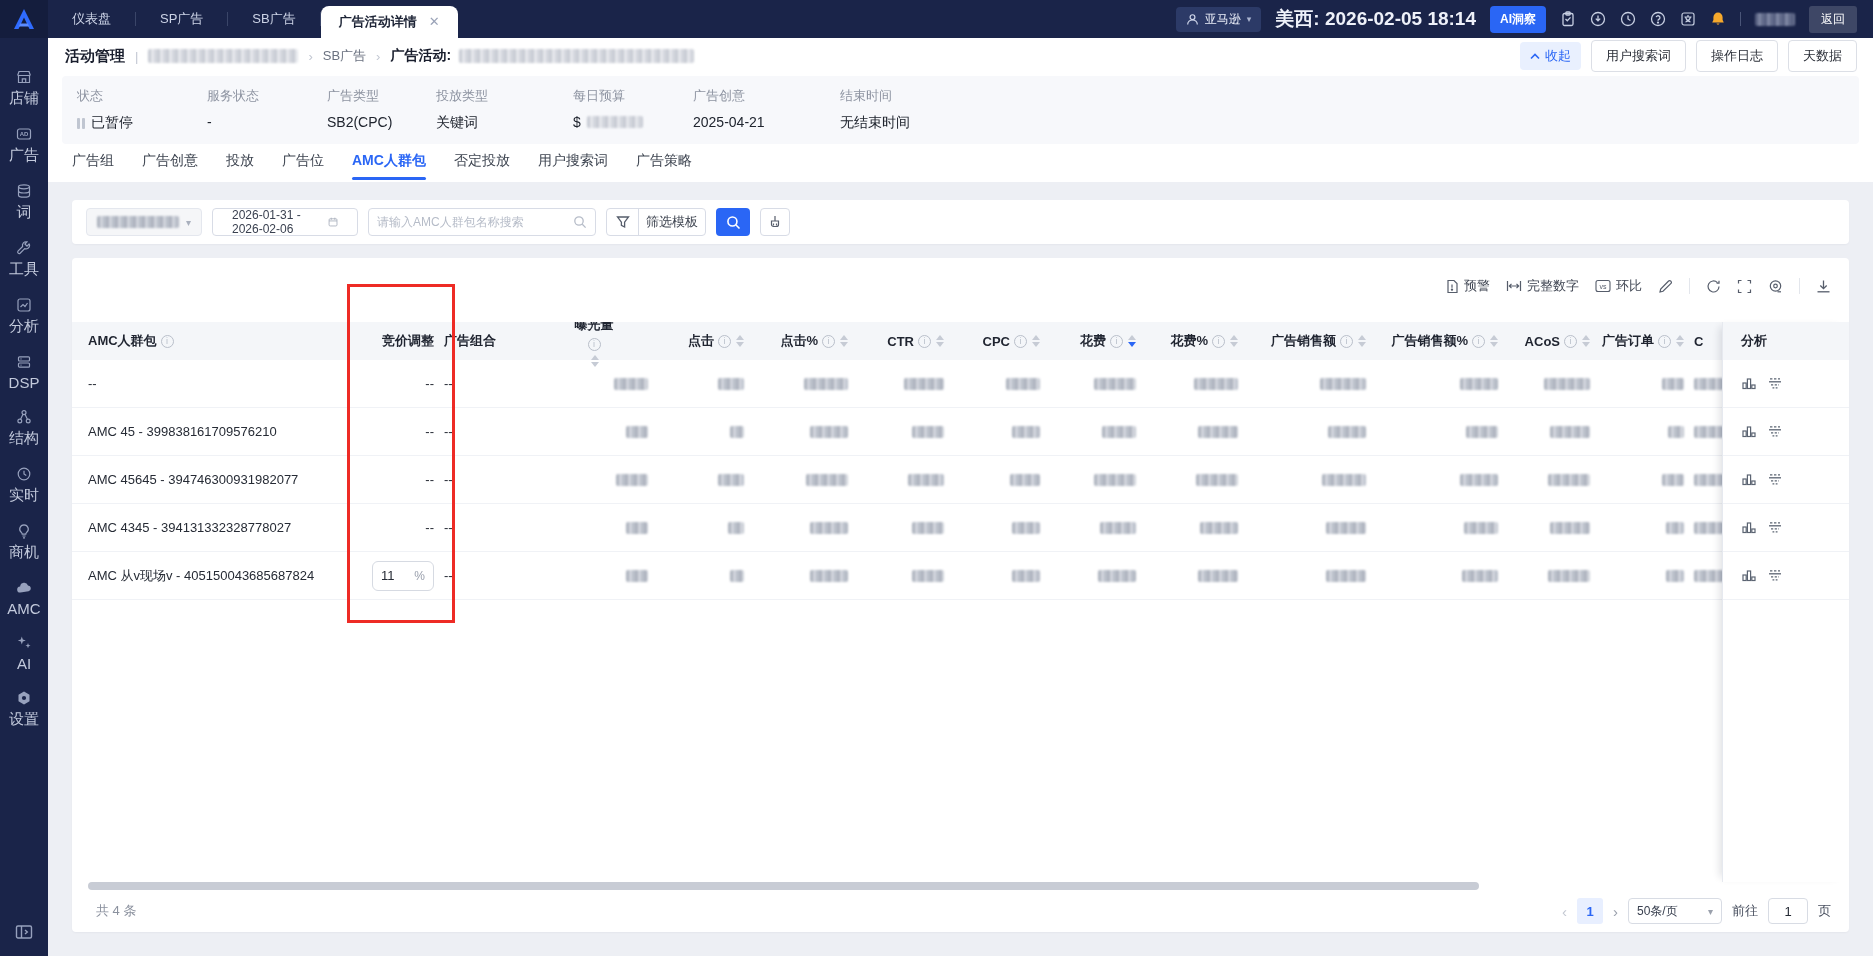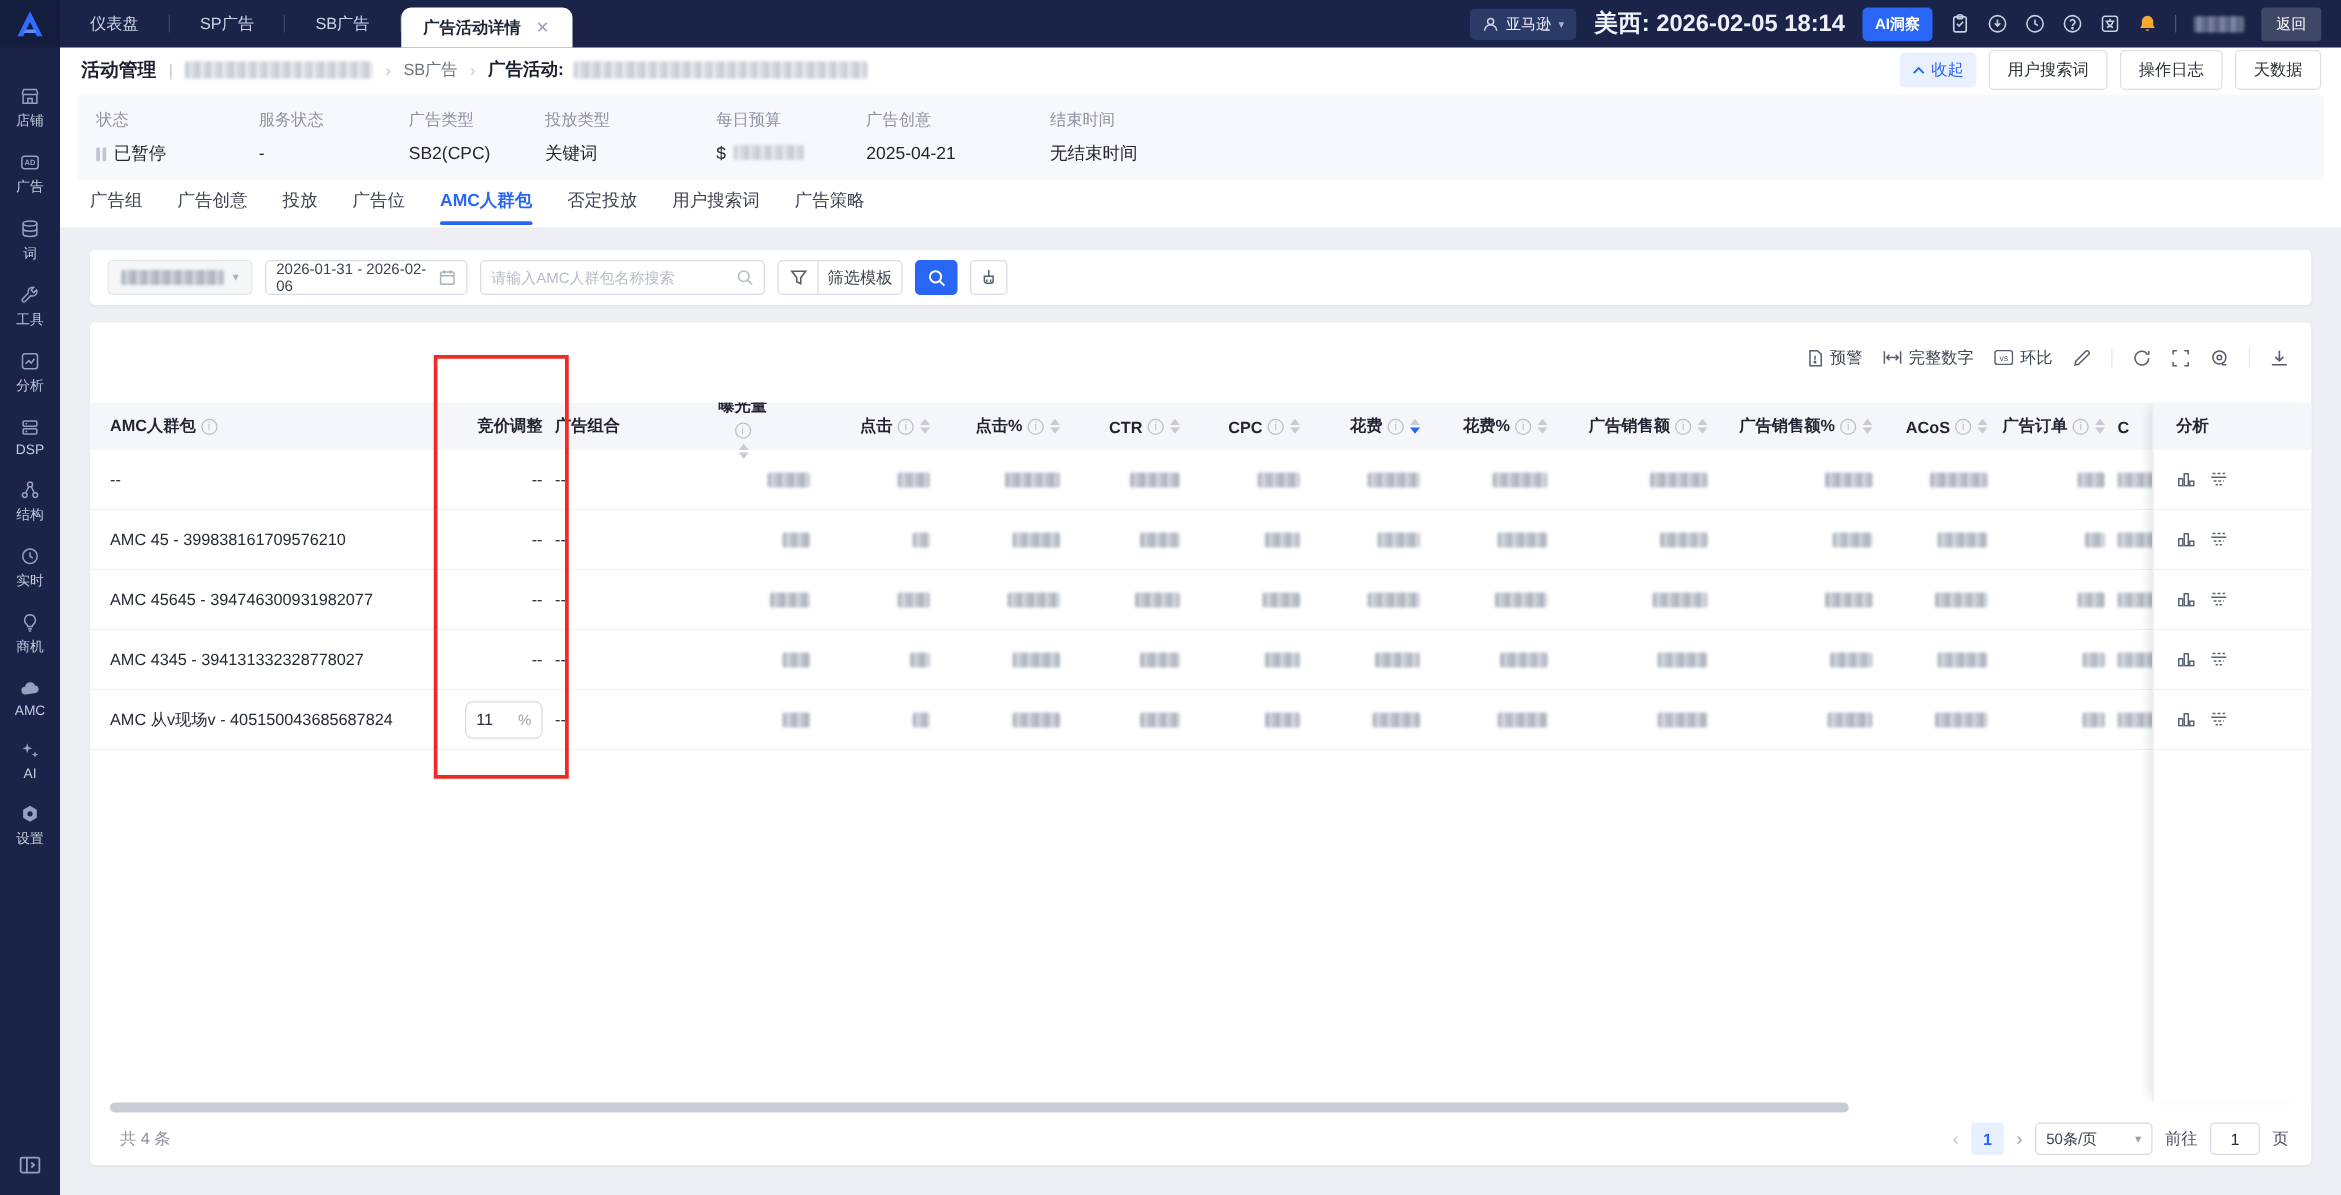--- a/index.html
+++ b/index.html
@@ -11,21 +11,21 @@
           background:repeating-linear-gradient(90deg,#a7adb9 0 3px,#cdd1d9 3px 6px,#b4bac6 6px 9px);
           filter:blur(1.2px); opacity:.9; }
   .blob.light { background:repeating-linear-gradient(90deg,#c3c7d0 0 3px,#e3e5ea 3px 6px,#d0d3db 6px 9px); }
   .blob.dark  { height:13px; background:repeating-linear-gradient(90deg,#5e6787 0 3px,#8a92ad 3px 6px,#6d7694 6px 9px); }
 
   
   .sidebar { position:absolute; left:0; top:0; width:48px; height:956px; background:#1a2449; z-index:30; }
   .logo { height:38px; display:flex; align-items:center; justify-content:center; background:#141d3d; }
   .side-nav { display:flex; flex-direction:column; align-items:center; padding-top:22px; }
   .side-item { width:48px; display:flex; flex-direction:column; align-items:center; gap:4px; padding:9px 0; cursor:pointer; }
-  .side-item span.lbl { font-size:11px; color:#c3cadc; letter-spacing:0; }
+  .side-item span.lbl { font-size:15px; color:#c3cadc; letter-spacing:0; }
   .side-item svg { display:block; }
   .side-collapse { position:absolute; bottom:16px; left:0; width:48px; display:flex; justify-content:center; cursor:pointer; }
 
   
   .topbar { position:absolute; left:48px; top:0; width:1825px; height:38px; background:#1a2449; display:flex; align-items:center; z-index:25; }
   .top-tabs { display:flex; align-items:center; height:38px; }
   .top-tab { color:#ccd3e6; font-size:13px; padding:0 24px; line-height:38px; cursor:pointer; white-space:nowrap; }
   .top-sep { width:1px; height:14px; background:#3a4568; }
   .top-tab.detail { background:#ffffff; color:#1d2436; font-weight:bold; height:32px; line-height:32px; margin-top:6px; border-radius:8px 8px 0 0; display:flex; align-items:center; gap:12px; padding:0 18px; }
   .top-tab.detail .close { color:#9aa3b8; font-size:13px; font-weight:normal; cursor:pointer; }
@@ -58,21 +58,21 @@
   .pause-glyph i { width:3px; height:11px; background:#c0c6d1; border-radius:1px; }
 
   .page-tabs { height:38px; display:flex; align-items:flex-start; gap:28px; padding:8px 0 0 24px; position:relative; }
   .page-tab { font-size:14px; color:#3d4450; cursor:pointer; padding-bottom:10px; position:relative; white-space:nowrap; }
   .page-tab.active { color:#2a66f5; font-weight:bold; }
   .page-tab.active::after { content:""; position:absolute; left:0; right:0; bottom:0; height:3px; background:#2a66f5; border-radius:2px; }
 
   .filter-card { margin:18px 24px 0; height:44px; background:#fff; border-radius:4px; display:flex; align-items:center; gap:10px; padding:0 16px 0 14px; box-shadow:0 1px 2px rgba(16,24,40,.04); }
   .ctrl { height:28px; border:1px solid #d8dce6; border-radius:4px; background:#fff; display:flex; align-items:center; font-size:12px; color:#3a4150; }
   .ctrl.select-masked { width:116px; background:#f5f6f8; border-color:#e4e7ee; padding:0 10px; }
-  .ctrl.date { width:162px; padding:0 8px; justify-content:center; }
+  .ctrl.date { width:146px; padding:0 19px; justify-content:center; }
   .ctrl.search { width:228px; padding:0 8px; justify-content:space-between; color:#b6bcc8;align-items:center; }
   .ctrl.template { width:100px; padding:0; overflow:hidden; cursor:pointer; color:#3c424e; font-size:13px; }
   .ctrl.template .funnel-seg { width:32px; height:100%; display:flex; align-items:center; justify-content:center; border-right:1px solid #d8dce6; }
   .ctrl.template .txt-seg { flex:1; display:flex; align-items:center; justify-content:center; }
   .blue-search { width:34px; height:28px; background:#2a66f5; border:none; border-radius:4px; display:flex; align-items:center; justify-content:center; cursor:pointer; }
   .broom-btn { width:30px; height:28px; background:#fff; border:1px solid #d8dce6; border-radius:4px; display:flex; align-items:center; justify-content:center; cursor:pointer; }
 
   
   .table-card { margin:14px 24px 0; height:674px; background:#fff; border-radius:4px; position:relative; box-shadow:0 1px 2px rgba(16,24,40,.04); }
   .tool-row { position:absolute; top:0; left:0; right:0; height:56px; display:flex; align-items:center; justify-content:flex-end; gap:16px; padding-right:18px; }

